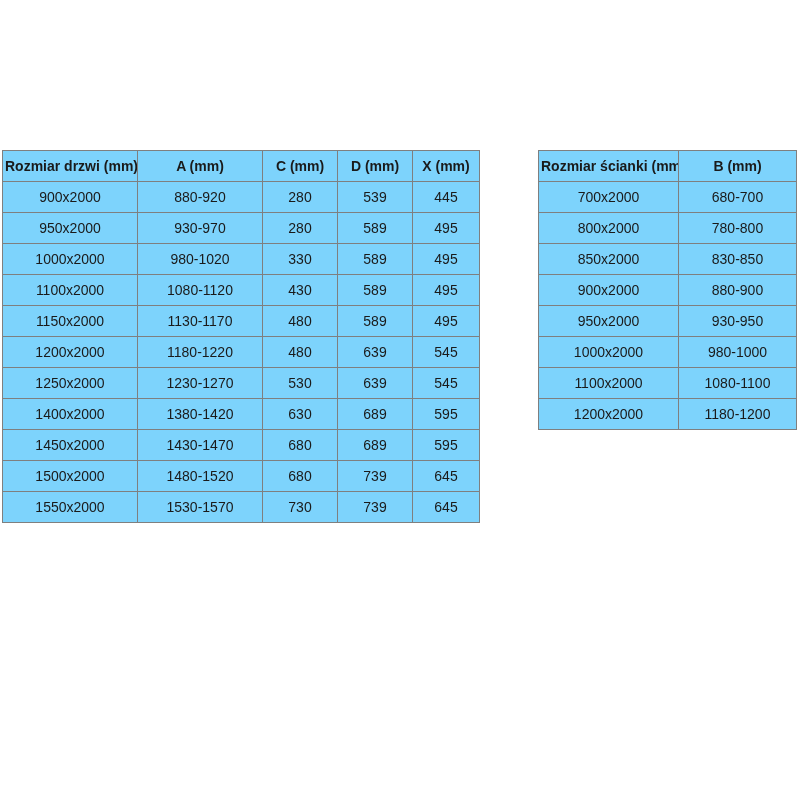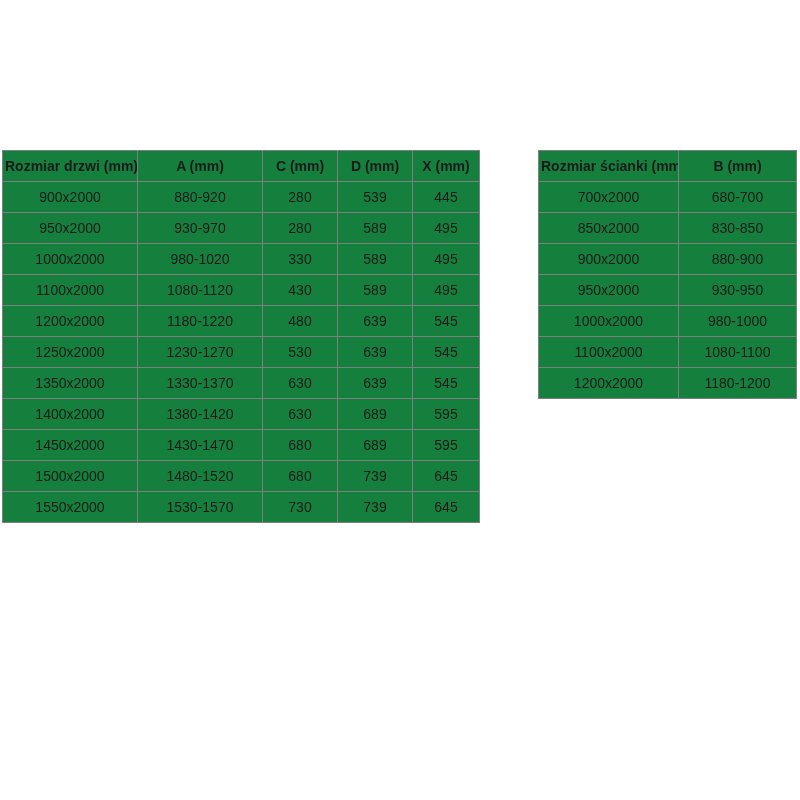--- a/index.html
+++ b/index.html
@@ -12,21 +12,21 @@
     width: 800px;
     height: 800px;
     background: #ffffff;
     font-family: "Liberation Sans", "DejaVu Sans", sans-serif;
     color: #1a1a1a;
   }
   table.spec {
     position: absolute;
     border-collapse: collapse;
     table-layout: fixed;
-    background: #15803d;
+    background: #7dd3fc;
   }
   table.spec th,
   table.spec td {
     border: 1px solid #7f7f7f;
     text-align: center;
     vertical-align: middle;
     font-size: 14px;
     color: #1a1a1a;
     height: 30px;
     padding: 0 2px;
@@ -92,37 +92,37 @@
           <td>495</td>
         </tr>
         <tr>
           <td>1100x2000</td>
           <td>1080-1120</td>
           <td>430</td>
           <td>589</td>
           <td>495</td>
         </tr>
         <tr>
+          <td>1150x2000</td>
+          <td>1130-1170</td>
+          <td>480</td>
+          <td>589</td>
+          <td>495</td>
+        </tr>
+        <tr>
           <td>1200x2000</td>
           <td>1180-1220</td>
           <td>480</td>
           <td>639</td>
           <td>545</td>
         </tr>
         <tr>
           <td>1250x2000</td>
           <td>1230-1270</td>
           <td>530</td>
-          <td>639</td>
-          <td>545</td>
-        </tr>
-        <tr>
-          <td>1350x2000</td>
-          <td>1330-1370</td>
-          <td>630</td>
           <td>639</td>
           <td>545</td>
         </tr>
         <tr>
           <td>1400x2000</td>
           <td>1380-1420</td>
           <td>630</td>
           <td>689</td>
           <td>595</td>
         </tr>
@@ -160,20 +160,24 @@
           <th>Rozmiar ścianki (mm)</th>
           <th>B (mm)</th>
         </tr>
     </thead>
     <tbody>
         <tr>
           <td>700x2000</td>
           <td>680-700</td>
         </tr>
         <tr>
+          <td>800x2000</td>
+          <td>780-800</td>
+        </tr>
+        <tr>
           <td>850x2000</td>
           <td>830-850</td>
         </tr>
         <tr>
           <td>900x2000</td>
           <td>880-900</td>
         </tr>
         <tr>
           <td>950x2000</td>
           <td>930-950</td>

